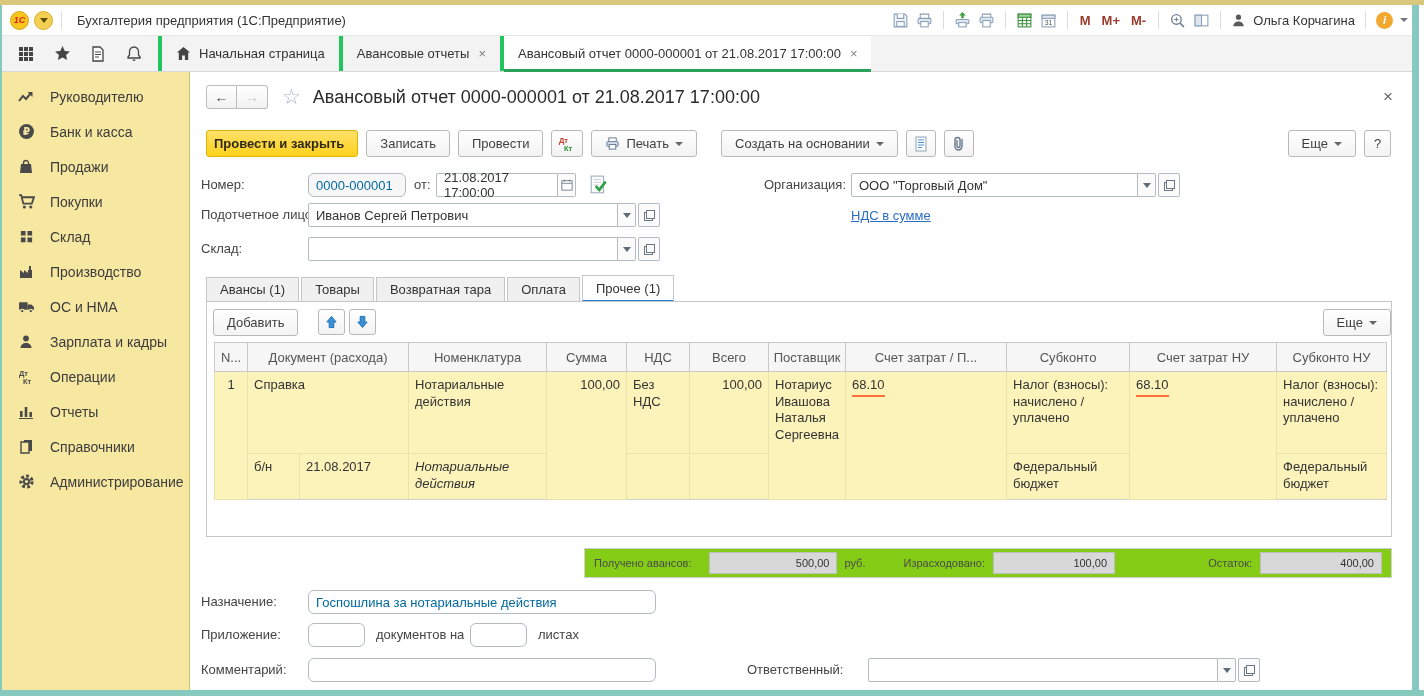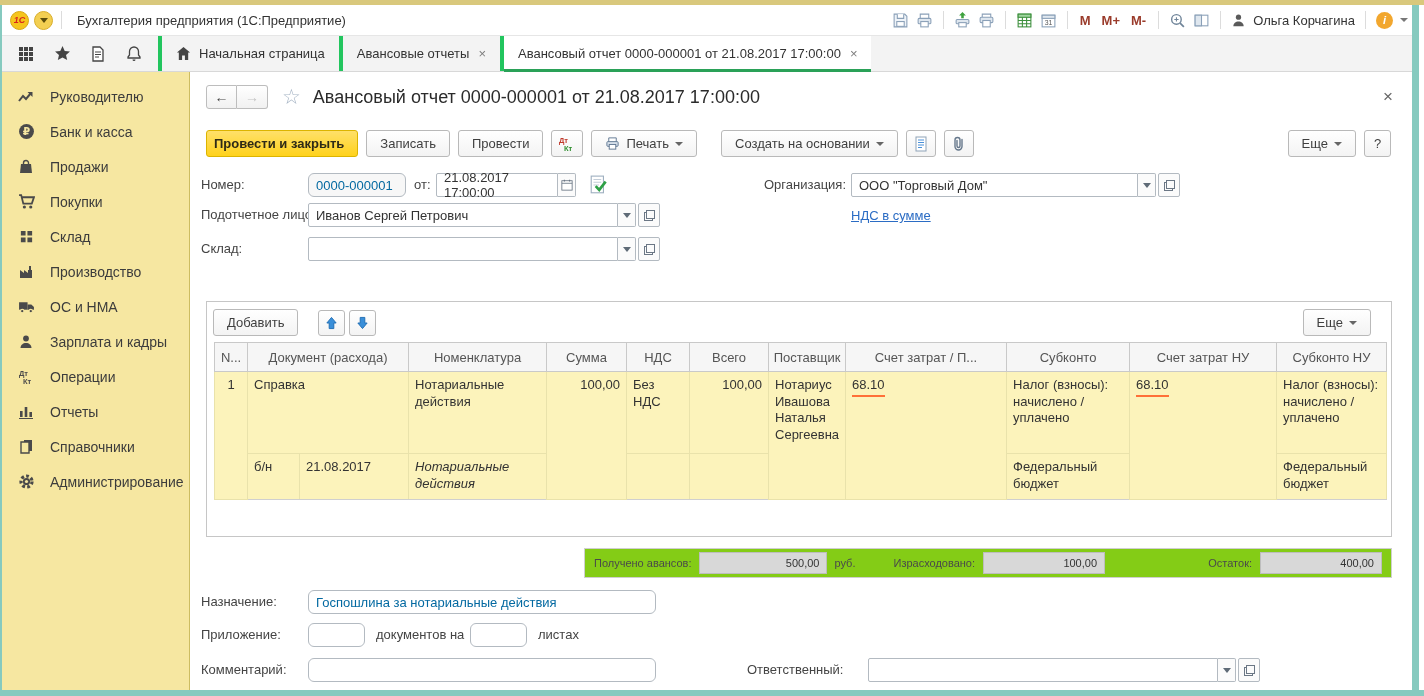--- a/index.html
+++ b/index.html
@@ -70,21 +70,21 @@
   .vatlink{position:absolute;font-size:13px;color:#2b6cc4;text-decoration:underline;cursor:pointer;}
   .docok{position:absolute;cursor:pointer;}
 
   
   .dtabs{position:absolute;left:16px;top:203px;display:flex;gap:2px;align-items:flex-end;}
   .dtab{height:25px;padding:0 13px;display:flex;align-items:center;background:#f0f0f0;border:1px solid #c6c6c6;font-size:13px;color:#333;cursor:pointer;white-space:nowrap;}
   .dtab.active{background:#fff;border-bottom:2px solid #1e7ed7;height:27px;}
 
   
   .gridbox{position:absolute;left:16px;top:229px;width:1186px;height:236px;border:1px solid #c6c6c6;}
-  .grid-toolbar{position:absolute;top:7px;left:6px;right:20px;display:flex;align-items:center;}
+  .grid-toolbar{position:absolute;top:7px;left:6px;right:0;display:flex;align-items:flex-start;}
   .arrbtn{width:27px;height:26px;background:linear-gradient(#fff,#f3f3f3);border:1px solid #b9b9b9;border-radius:3px;display:flex;align-items:center;justify-content:center;cursor:pointer;}
   table.grid{position:absolute;top:40px;left:7px;border-collapse:collapse;table-layout:fixed;width:1172px;}
   table.grid th{background:#f6f6f6;border:1px solid #c9c9c9;font-weight:normal;color:#555;font-size:13px;height:29px;text-align:center;padding:0 4px;overflow:hidden;white-space:nowrap;}
   table.grid td{background:#fcf3bb;border:1px solid #e9e2ab;font-size:13px;color:#333;vertical-align:top;padding:5px 6px;line-height:1.28;overflow:hidden;}
   table.grid tr.r1{height:82px;}
   table.grid tr.r2{height:46px;}
   table.grid tr.r2 td{border-bottom:1px solid #cfcfcf;}
   td.marker{background:#f6ce1d;border-color:#dcb913;text-align:center;}
   td.numc{text-align:right;}
   .itl{font-style:italic;}
@@ -454,20 +454,27 @@
   <div class="combo" style="left:118px;top:165px;">
     <div class="ctext" style="width:310px;"></div>
     <div class="cseg">
         <span class="carr"></span>
       </div>
     <div class="obtn">
         <span class="osym"></span>
       </div>
   </div>
 
+  <div class="dtabs">
+    <div class="dtab">Авансы (1)</div>
+    <div class="dtab">Товары</div>
+    <div class="dtab">Возвратная тара</div>
+    <div class="dtab">Оплата</div>
+    <div class="dtab active">Прочее (1)</div>
+  </div>
 
   <div class="gridbox">
     <div class="grid-toolbar">
       <button class="btn">Добавить</button>
       <span style="width:20px;"></span>
       <button class="arrbtn">
           <svg width="13" height="14" viewBox="0 0 14 14">
             <path d="M7 1l5 6H9.5v6h-5V7H2z" fill="#3a8fd9" stroke="#1f6db3"></path>
           </svg>
         </button>
@@ -533,21 +540,21 @@
         <td></td>
         <td>Федеральный бюджет</td>
         <td>Федеральный бюджет</td>
       </tr>
     </tbody>
       </table>
   </div>
 
   <div class="sumbar">
     <span>Получено авансов:</span>
-    <div class="sumbox" style="width:128px;margin-left:8px;text-align:center;">500,00</div>
+    <div class="sumbox" style="width:128px;margin-left:18px;text-align:center;">500,00</div>
     <span style="margin-left:7px;">руб.</span>
     <span style="margin-left:38px;">Израсходовано:</span>
     <div class="sumbox" style="width:122px;margin-left:8px;">100,00</div>
     <span style="margin-left:auto;">Остаток:</span>
     <div class="sumbox" style="width:122px;margin-left:8px;">400,00</div>
   </div>
 
   <span class="flabel" style="left:11px;top:518px;">Назначение:</span>
   <div class="tbox" style="left:118px;top:518px;width:348px;">Госпошлина за нотариальные действия</div>
 

